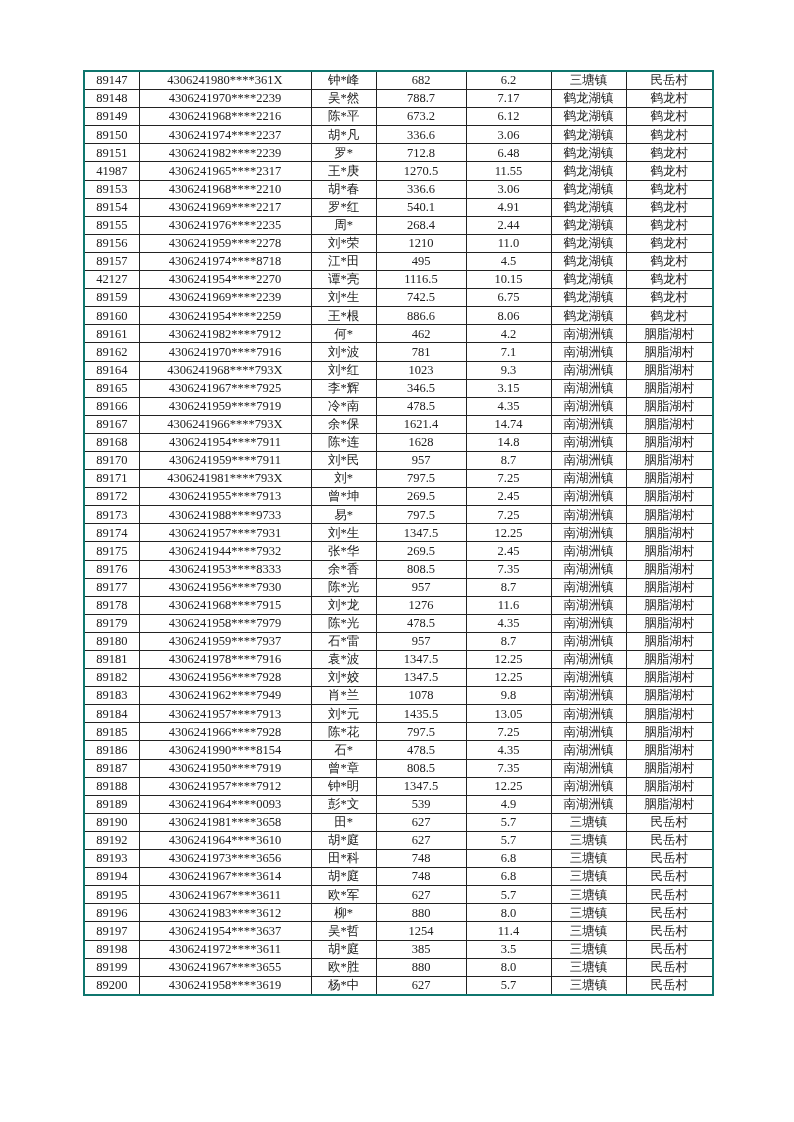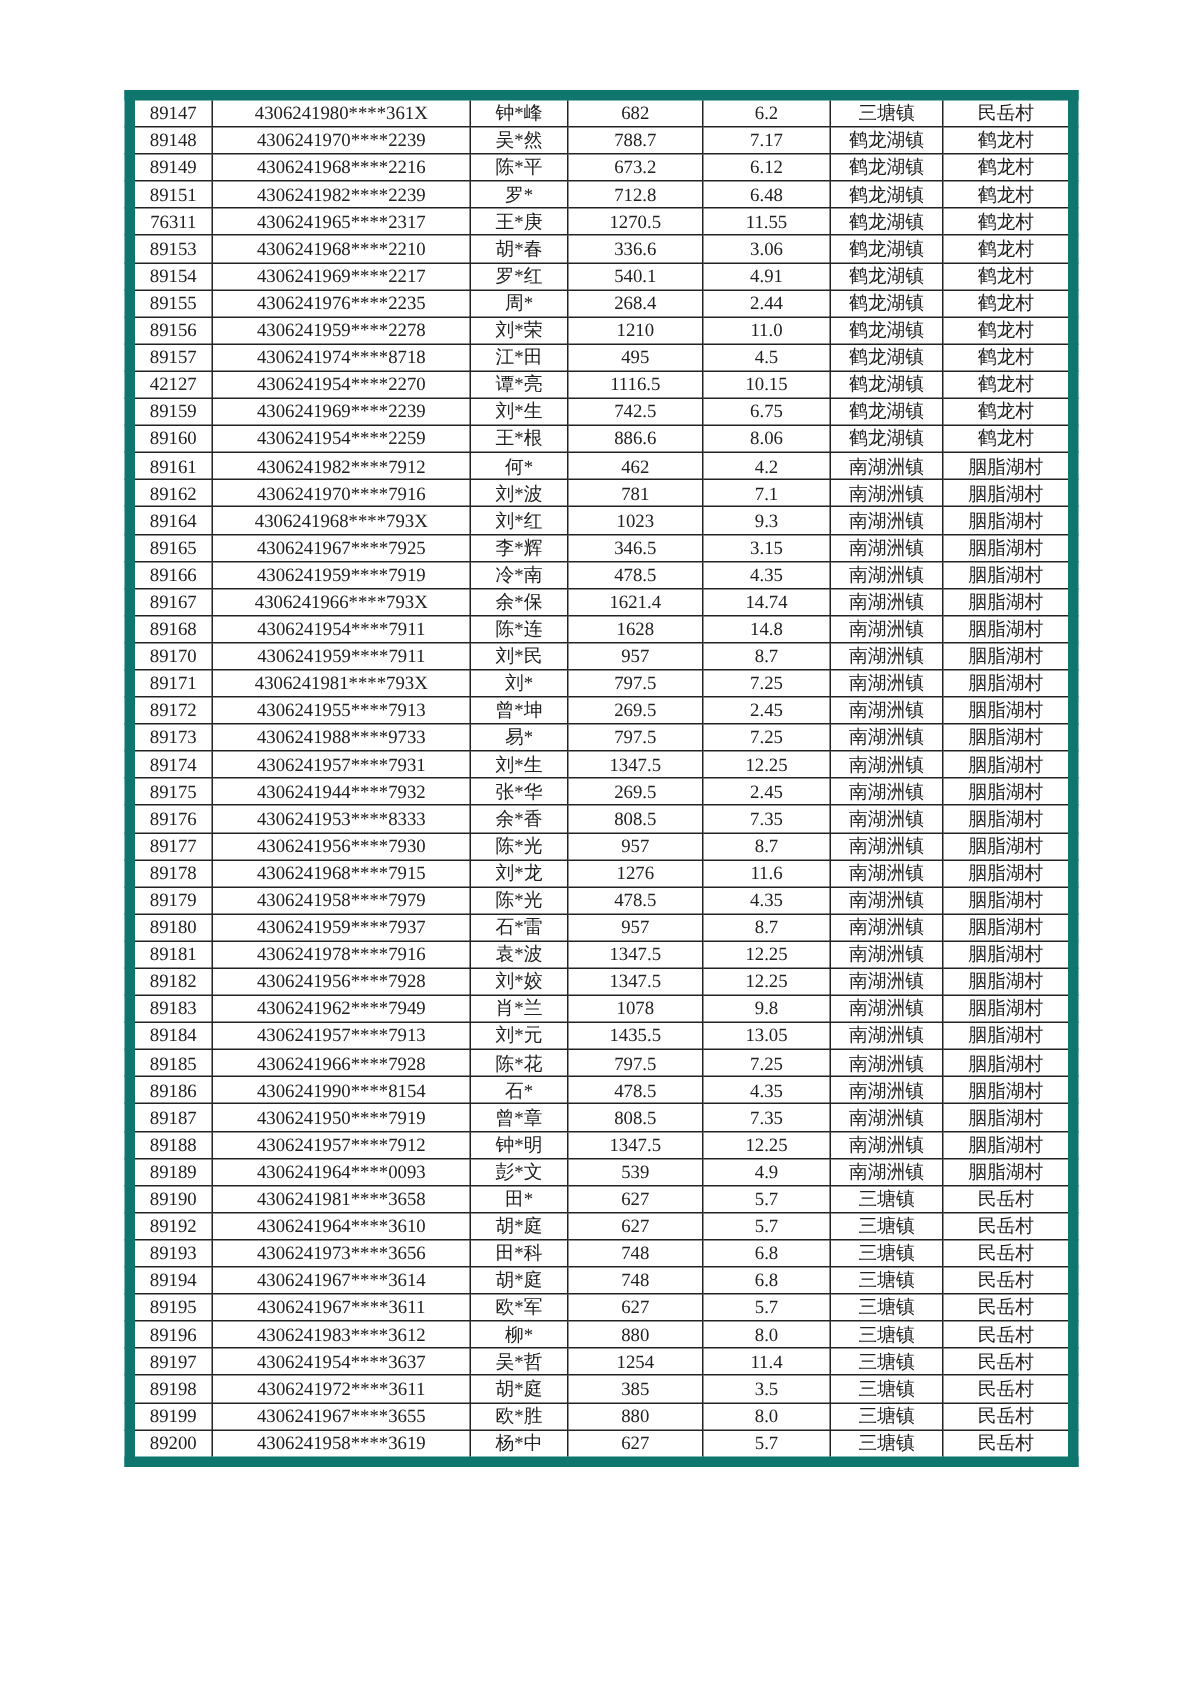--- a/index.html
+++ b/index.html
@@ -12,25 +12,25 @@
     width: 794px;
     height: 1122px;
     background: #ffffff;
     overflow: hidden;
     font-family: "Liberation Serif", "DejaVu Serif", serif;
     color: #1c1c1c;
   }
   table.roster {
     position: absolute;
     left: 83px;
-    top: 60px;
+    top: 70px;
     width: 629px;
     border-collapse: collapse;
     table-layout: fixed;
-    border: 7px solid #0f766e;
+    border: 2px solid #0f766e;
   }
   table.roster td {
     border: 1px solid #222222;
     height: 17.1px;
     padding: 0;
     text-align: center;
     vertical-align: middle;
     font-size: 12.5px;
     line-height: 1;
     white-space: nowrap;
@@ -82,30 +82,39 @@
         <tr>
           <td class="cell-serial">89149</td>
           <td class="cell-id_masked">4306241968****2216</td>
           <td class="cell-name">陈*平</td>
           <td class="cell-amount">673.2</td>
           <td class="cell-subsidy">6.12</td>
           <td class="cell-town">鹤龙湖镇</td>
           <td class="cell-village">鹤龙村</td>
         </tr>
         <tr>
+          <td class="cell-serial">89150</td>
+          <td class="cell-id_masked">4306241974****2237</td>
+          <td class="cell-name">胡*凡</td>
+          <td class="cell-amount">336.6</td>
+          <td class="cell-subsidy">3.06</td>
+          <td class="cell-town">鹤龙湖镇</td>
+          <td class="cell-village">鹤龙村</td>
+        </tr>
+        <tr>
           <td class="cell-serial">89151</td>
           <td class="cell-id_masked">4306241982****2239</td>
           <td class="cell-name">罗*</td>
           <td class="cell-amount">712.8</td>
           <td class="cell-subsidy">6.48</td>
           <td class="cell-town">鹤龙湖镇</td>
           <td class="cell-village">鹤龙村</td>
         </tr>
         <tr>
-          <td class="cell-serial">76311</td>
+          <td class="cell-serial">41987</td>
           <td class="cell-id_masked">4306241965****2317</td>
           <td class="cell-name">王*庚</td>
           <td class="cell-amount">1270.5</td>
           <td class="cell-subsidy">11.55</td>
           <td class="cell-town">鹤龙湖镇</td>
           <td class="cell-village">鹤龙村</td>
         </tr>
         <tr>
           <td class="cell-serial">89153</td>
           <td class="cell-id_masked">4306241968****2210</td>

